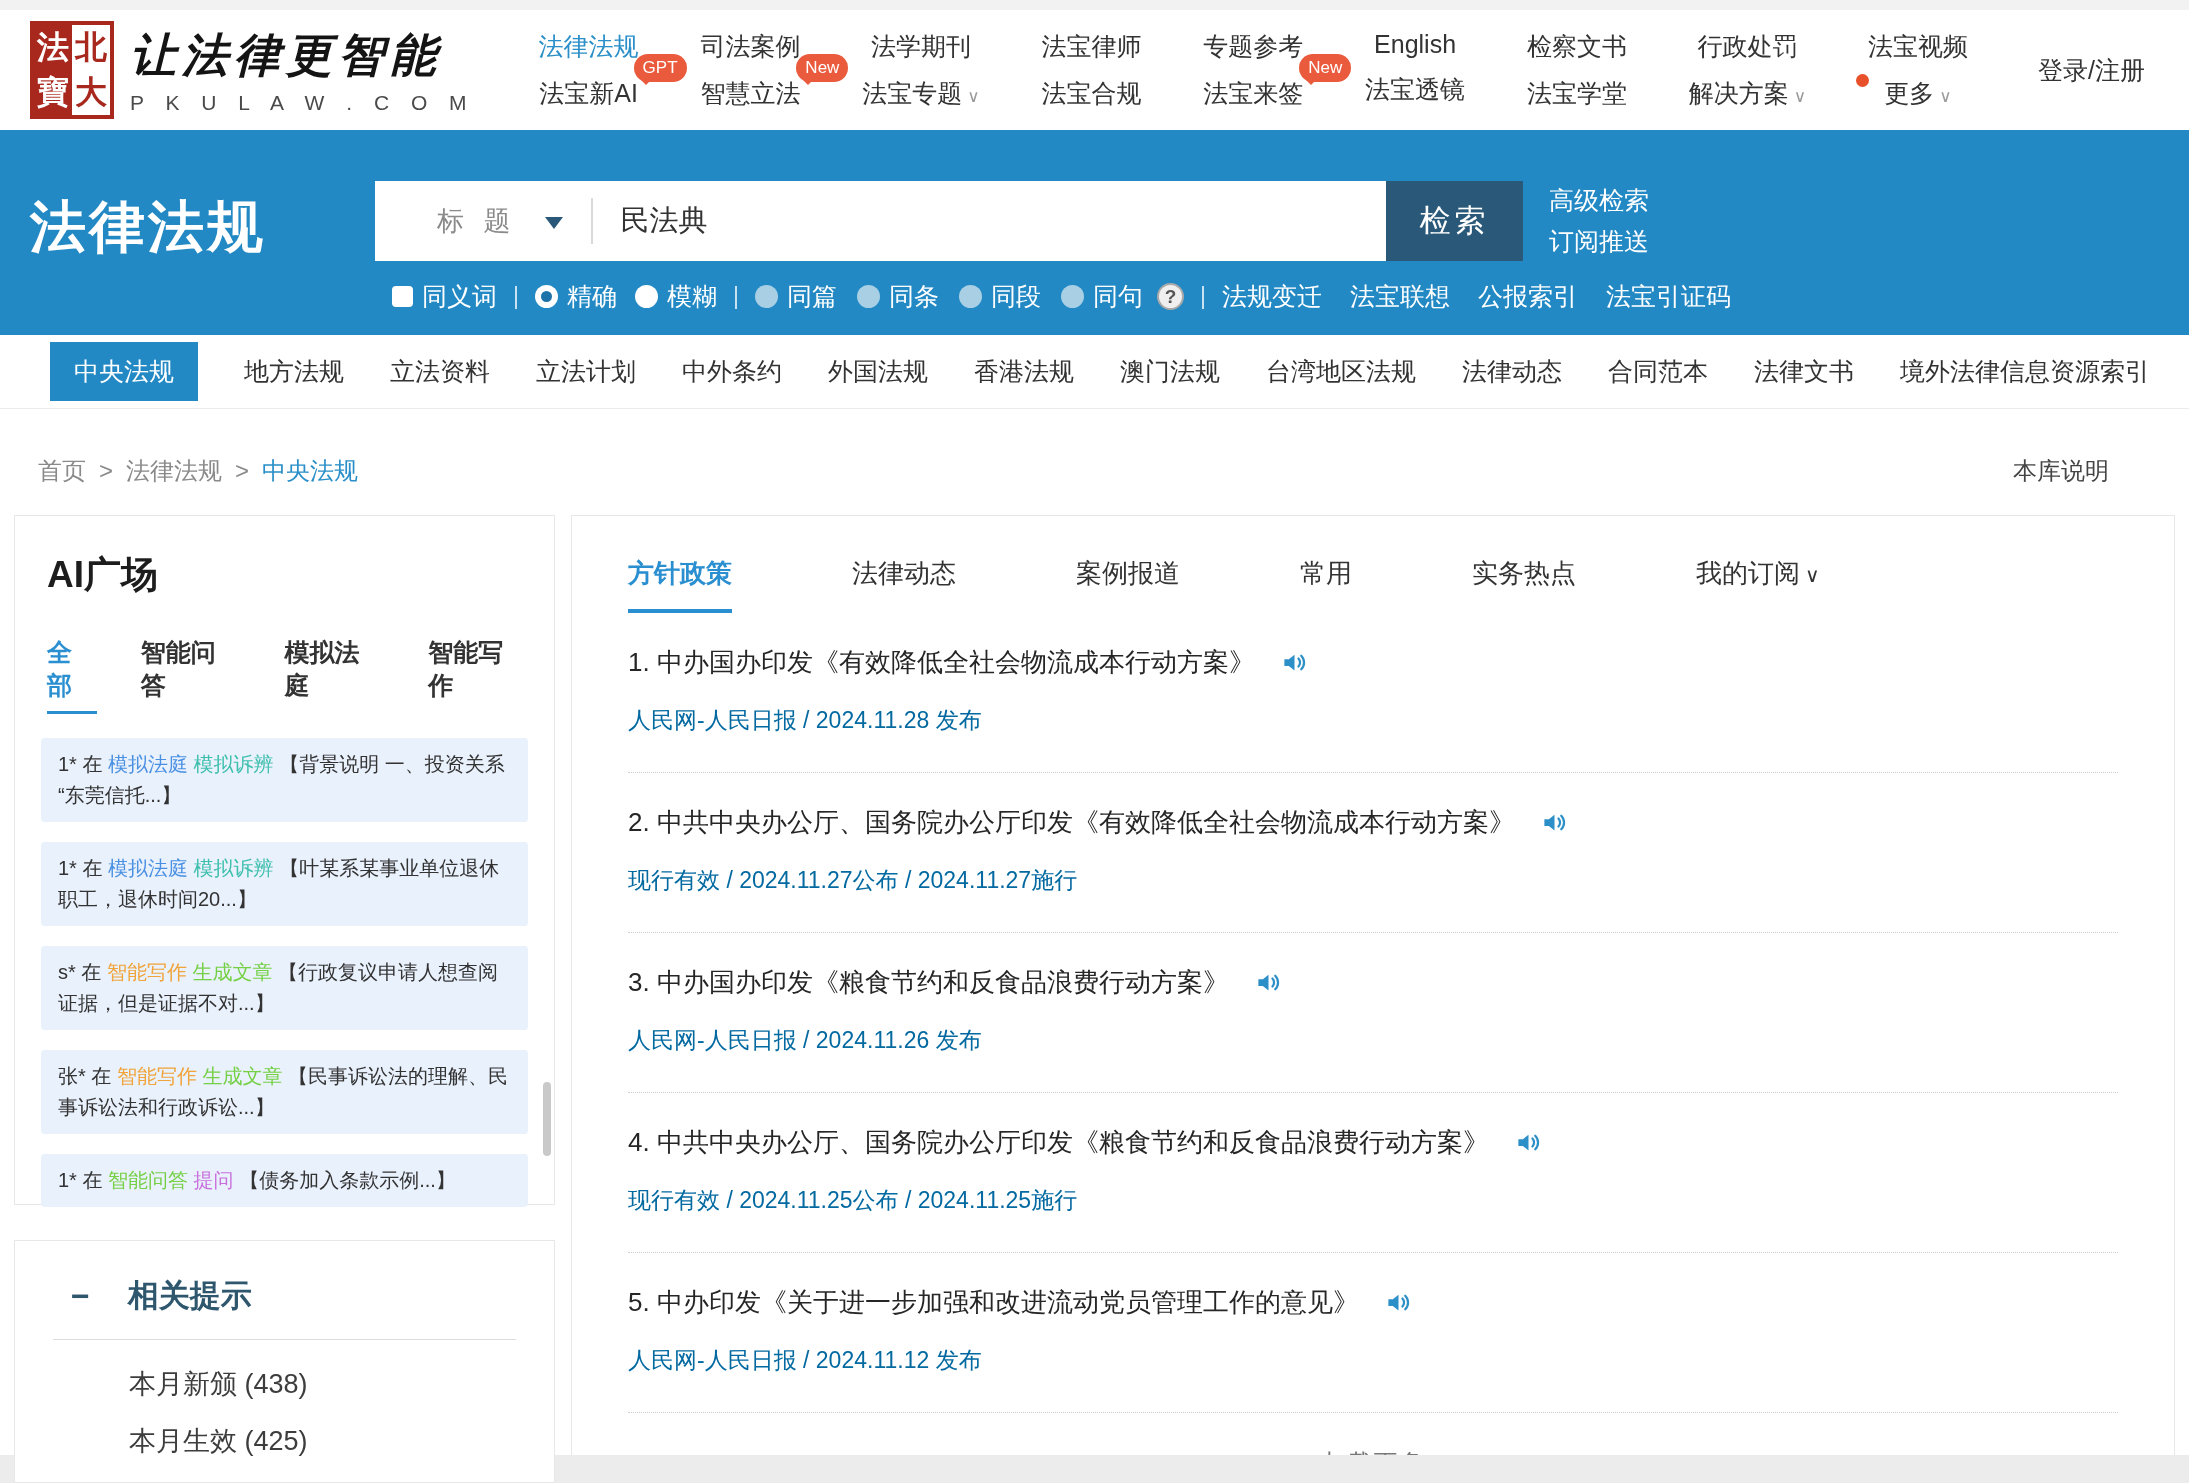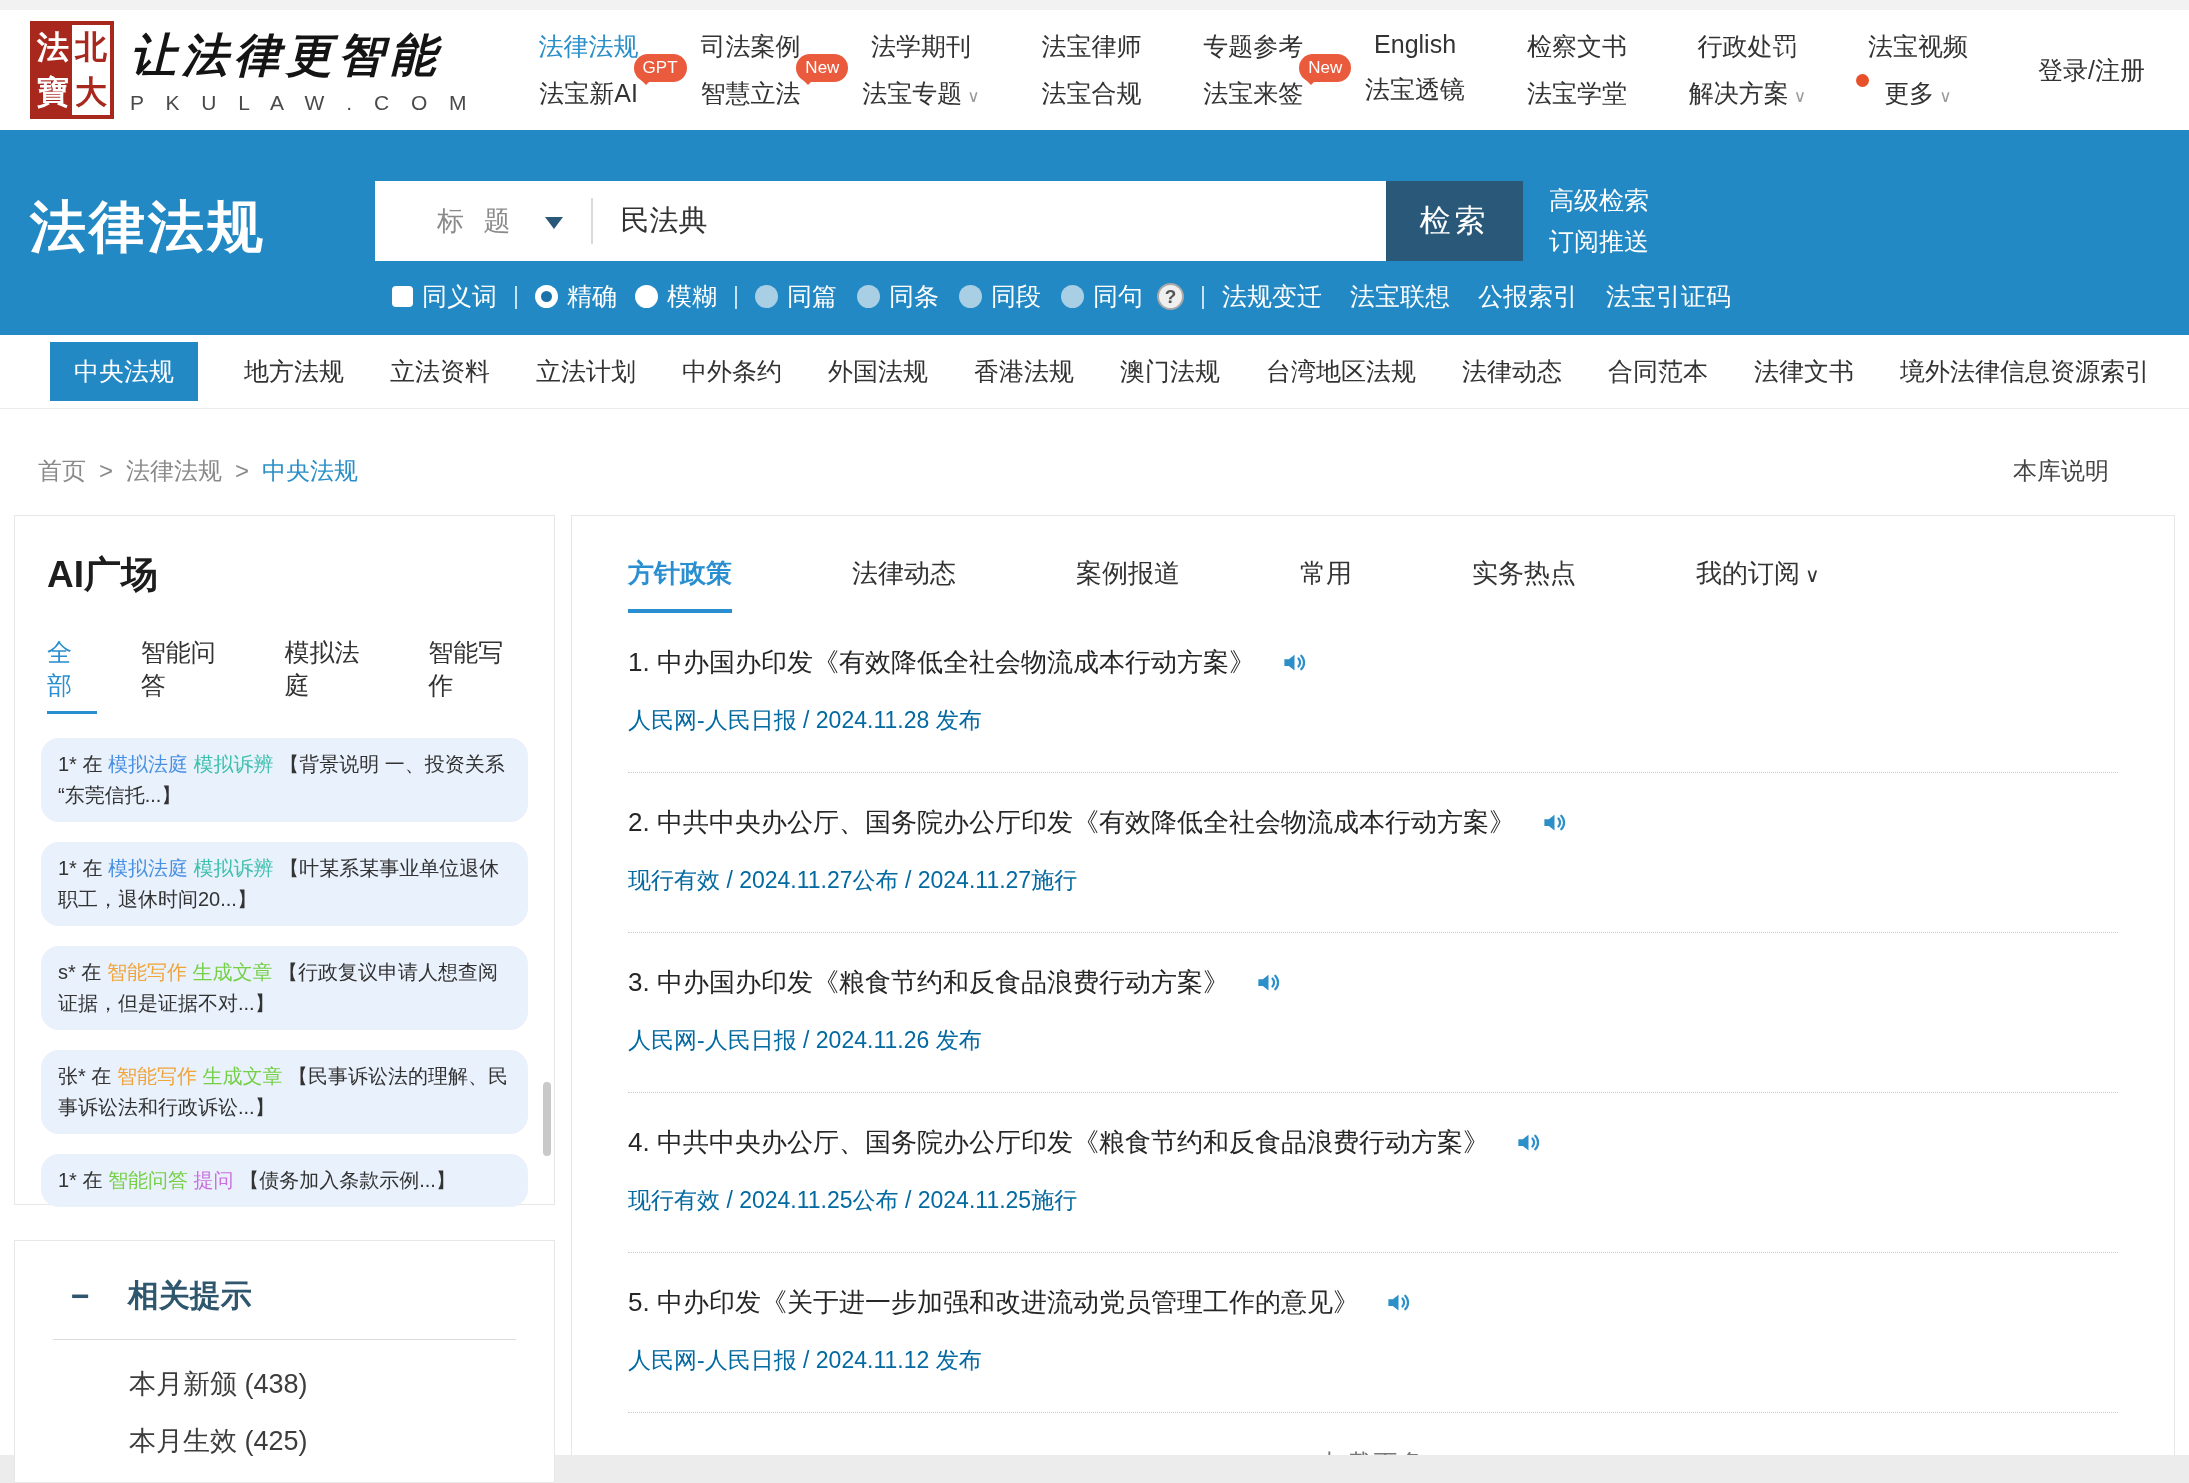--- a/index.html
+++ b/index.html
@@ -61,24 +61,24 @@
   
   .breadcrumb { position:absolute; top:455px; left:38px; right:80px; display:flex; align-items:center; gap:13px; font-size:24px; color:#8a8a8a; }
   .crumb { cursor:pointer; }
   .crumb-current { color:#2a8fc8; cursor:pointer; }
   .bc-right { margin-left:auto; color:#444; cursor:pointer; }
   
   .panel { position:absolute; background:#fff; border:1px solid #e7e7e7; }
   #sidebar-ai { left:14px; top:515px; width:541px; height:690px; padding:34px 26px; z-index:2; }
   .ai-title { font-size:37px; font-weight:bold; color:#1d1d1d; margin-left:6px; }
   .ai-tabs { display:flex; gap:44px; margin:36px 0 0 6px; font-size:25px; }
-  .ai-tab { color:#333; cursor:pointer; padding-bottom:9px; }
+  .ai-tab { color:#333; cursor:pointer; padding-bottom:9px;font-weight:bold; }
   .ai-tab.active { color:#2a8fd0; border-bottom:3px solid #2a8fd0; }
   .ai-items { margin-top:24px; display:flex; flex-direction:column; gap:20px; }
-  .ai-item { background:#e9f1fc; border-radius:18px; padding:11px 17px; font-size:20px; line-height:1.55; color:#333; cursor:pointer; }
+  .ai-item { background:#e9f1fc; border-radius:4px; padding:11px 17px; font-size:20px; line-height:1.55; color:#333; cursor:pointer; }
   .scroll-thumb { position:absolute; right:3px; bottom:48px; width:8px; height:74px; background:#c9c9c9; border-radius:4px; cursor:grab; }
   #sidebar-tips { left:14px; top:1240px; width:541px; height:243px; padding:34px 38px 0; z-index:2; }
   .tips-header { display:flex; align-items:center; gap:38px; padding:0 0 22px 18px; border-bottom:1px solid #dcdcdc; }
   .tips-minus { font-size:32px; font-weight:bold; color:#2e566d; cursor:pointer; }
   .tips-title { font-size:31px; font-weight:bold; color:#2e566d; }
   .tips-items { margin:26px 0 0 76px; display:flex; flex-direction:column; gap:21px; }
   .tips-item { font-size:27px; color:#3d3d3d; cursor:pointer; }
   
   #main-panel { left:571px; top:515px; width:1604px; height:943px; padding:28px 56px 0; }
   .main-tabs { display:flex; gap:120px; padding-top:12px; }

